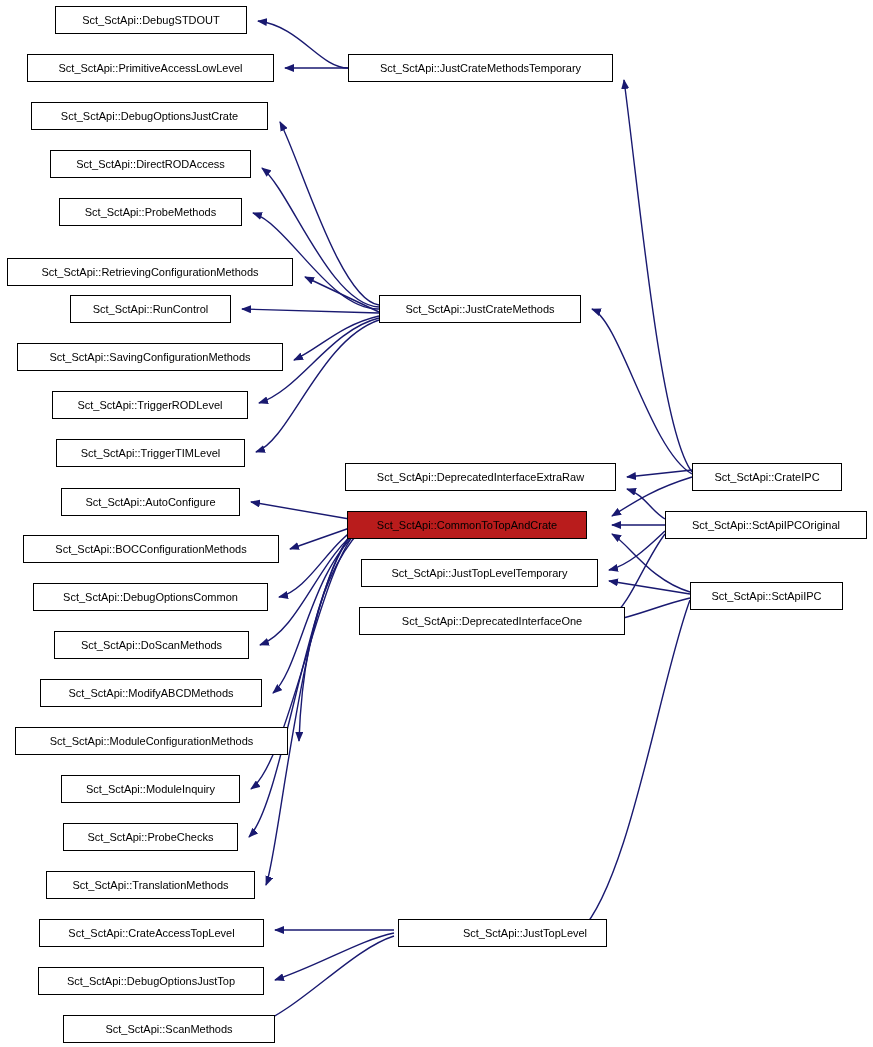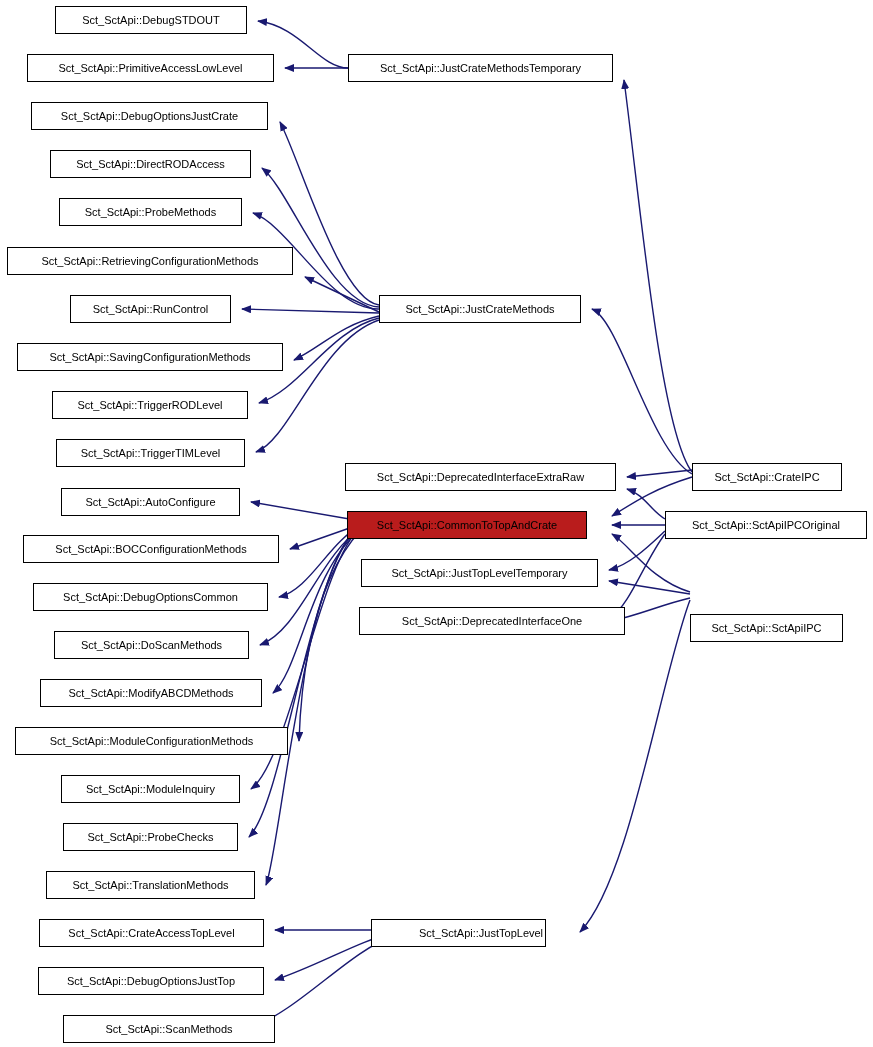--- a/index.html
+++ b/index.html
@@ -87,21 +87,21 @@
         <path d="M 690,600 C 660,680 630,880 580,932" stroke="#191970" marker-end="url(#arrowhead)"></path>
       </g>
   </svg>
 
   <div id="nodes">
       <div class="node" style="left: 55px; top: 6px; width: 192px; background: rgb(255, 255, 255); border-color: rgb(0, 0, 0); color: rgb(0, 0, 0);">Sct_SctApi::DebugSTDOUT</div>
       <div class="node" style="left: 27px; top: 54px; width: 247px; background: rgb(255, 255, 255); border-color: rgb(0, 0, 0); color: rgb(0, 0, 0);">Sct_SctApi::PrimitiveAccessLowLevel</div>
       <div class="node" style="left: 31px; top: 102px; width: 237px; background: rgb(255, 255, 255); border-color: rgb(0, 0, 0); color: rgb(0, 0, 0);">Sct_SctApi::DebugOptionsJustCrate</div>
       <div class="node" style="left: 50px; top: 150px; width: 201px; background: rgb(255, 255, 255); border-color: rgb(0, 0, 0); color: rgb(0, 0, 0);">Sct_SctApi::DirectRODAccess</div>
       <div class="node" style="left: 59px; top: 198px; width: 183px; background: rgb(255, 255, 255); border-color: rgb(0, 0, 0); color: rgb(0, 0, 0);">Sct_SctApi::ProbeMethods</div>
-      <div class="node" style="left: 7px; top: 247px; width: 286px; background: rgb(255, 255, 255); border-color: rgb(0, 0, 0); color: rgb(0, 0, 0);">Sct_SctApi::RetrievingConfigurationMethods</div>
+      <div class="node" style="left: 7px; top: 258px; width: 286px; background: rgb(255, 255, 255); border-color: rgb(0, 0, 0); color: rgb(0, 0, 0);">Sct_SctApi::RetrievingConfigurationMethods</div>
       <div class="node" style="left: 70px; top: 295px; width: 161px; background: rgb(255, 255, 255); border-color: rgb(0, 0, 0); color: rgb(0, 0, 0);">Sct_SctApi::RunControl</div>
       <div class="node" style="left: 17px; top: 343px; width: 266px; background: rgb(255, 255, 255); border-color: rgb(0, 0, 0); color: rgb(0, 0, 0);">Sct_SctApi::SavingConfigurationMethods</div>
       <div class="node" style="left: 52px; top: 391px; width: 196px; background: rgb(255, 255, 255); border-color: rgb(0, 0, 0); color: rgb(0, 0, 0);">Sct_SctApi::TriggerRODLevel</div>
       <div class="node" style="left: 56px; top: 439px; width: 189px; background: rgb(255, 255, 255); border-color: rgb(0, 0, 0); color: rgb(0, 0, 0);">Sct_SctApi::TriggerTIMLevel</div>
       <div class="node" style="left: 61px; top: 488px; width: 179px; background: rgb(255, 255, 255); border-color: rgb(0, 0, 0); color: rgb(0, 0, 0);">Sct_SctApi::AutoConfigure</div>
       <div class="node" style="left: 23px; top: 535px; width: 256px; background: rgb(255, 255, 255); border-color: rgb(0, 0, 0); color: rgb(0, 0, 0);">Sct_SctApi::BOCConfigurationMethods</div>
       <div class="node" style="left: 33px; top: 583px; width: 235px; background: rgb(255, 255, 255); border-color: rgb(0, 0, 0); color: rgb(0, 0, 0);">Sct_SctApi::DebugOptionsCommon</div>
       <div class="node" style="left: 54px; top: 631px; width: 195px; background: rgb(255, 255, 255); border-color: rgb(0, 0, 0); color: rgb(0, 0, 0);">Sct_SctApi::DoScanMethods</div>
       <div class="node" style="left: 40px; top: 679px; width: 222px; background: rgb(255, 255, 255); border-color: rgb(0, 0, 0); color: rgb(0, 0, 0);">Sct_SctApi::ModifyABCDMethods</div>
       <div class="node" style="left: 15px; top: 727px; width: 273px; background: rgb(255, 255, 255); border-color: rgb(0, 0, 0); color: rgb(0, 0, 0);">Sct_SctApi::ModuleConfigurationMethods</div>
@@ -110,19 +110,19 @@
       <div class="node" style="left: 46px; top: 871px; width: 209px; background: rgb(255, 255, 255); border-color: rgb(0, 0, 0); color: rgb(0, 0, 0);">Sct_SctApi::TranslationMethods</div>
       <div class="node" style="left: 39px; top: 919px; width: 225px; background: rgb(255, 255, 255); border-color: rgb(0, 0, 0); color: rgb(0, 0, 0);">Sct_SctApi::CrateAccessTopLevel</div>
       <div class="node" style="left: 38px; top: 967px; width: 226px; background: rgb(255, 255, 255); border-color: rgb(0, 0, 0); color: rgb(0, 0, 0);">Sct_SctApi::DebugOptionsJustTop</div>
       <div class="node" style="left: 63px; top: 1015px; width: 212px; background: rgb(255, 255, 255); border-color: rgb(0, 0, 0); color: rgb(0, 0, 0);">Sct_SctApi::ScanMethods</div>
       <div class="node" style="left: 348px; top: 54px; width: 265px; background: rgb(255, 255, 255); border-color: rgb(0, 0, 0); color: rgb(0, 0, 0);">Sct_SctApi::JustCrateMethodsTemporary</div>
       <div class="node" style="left: 379px; top: 295px; width: 202px; background: rgb(255, 255, 255); border-color: rgb(0, 0, 0); color: rgb(0, 0, 0);">Sct_SctApi::JustCrateMethods</div>
       <div class="node" style="left: 345px; top: 463px; width: 271px; background: rgb(255, 255, 255); border-color: rgb(0, 0, 0); color: rgb(0, 0, 0);">Sct_SctApi::DeprecatedInterfaceExtraRaw</div>
       <div class="node" style="left: 347px; top: 511px; width: 240px; background: #b91c1c; border-color: rgb(0, 0, 0); color: rgb(0, 0, 0);">Sct_SctApi::CommonToTopAndCrate</div>
       <div class="node" style="left: 361px; top: 559px; width: 237px; background: rgb(255, 255, 255); border-color: rgb(0, 0, 0); color: rgb(0, 0, 0);">Sct_SctApi::JustTopLevelTemporary</div>
       <div class="node" style="left: 359px; top: 607px; width: 266px; background: rgb(255, 255, 255); border-color: rgb(0, 0, 0); color: rgb(0, 0, 0);">Sct_SctApi::DeprecatedInterfaceOne</div>
-      <div class="node" style="left: 371px; top: 919px; width: 175px; background: rgb(255, 255, 255); border-color: rgb(0, 0, 0); color: rgb(0, 0, 0); padding-left: 45px;">Sct_SctApi::JustTopLevel</div>
+      <div class="node" style="left: 398px; top: 919px; width: 209px; background: rgb(255, 255, 255); border-color: rgb(0, 0, 0); color: rgb(0, 0, 0); padding-left: 45px;">Sct_SctApi::JustTopLevel</div>
       <div class="node" style="left: 692px; top: 463px; width: 150px; background: rgb(255, 255, 255); border-color: rgb(0, 0, 0); color: rgb(0, 0, 0);">Sct_SctApi::CrateIPC</div>
       <div class="node" style="left: 665px; top: 511px; width: 202px; background: rgb(255, 255, 255); border-color: rgb(0, 0, 0); color: rgb(0, 0, 0);">Sct_SctApi::SctApiIPCOriginal</div>
-      <div class="node" style="left: 690px; top: 582px; width: 153px; background: rgb(255, 255, 255); border-color: rgb(0, 0, 0); color: rgb(0, 0, 0); margin-top: 32px;">Sct_SctApi::SctApiIPC</div>
+      <div class="node" style="left: 690px; top: 582px; width: 153px; background: rgb(255, 255, 255); border-color: rgb(0, 0, 0); color: rgb(0, 0, 0);">Sct_SctApi::SctApiIPC</div>
     </div>
 
 </div>
 
 </body></html>

